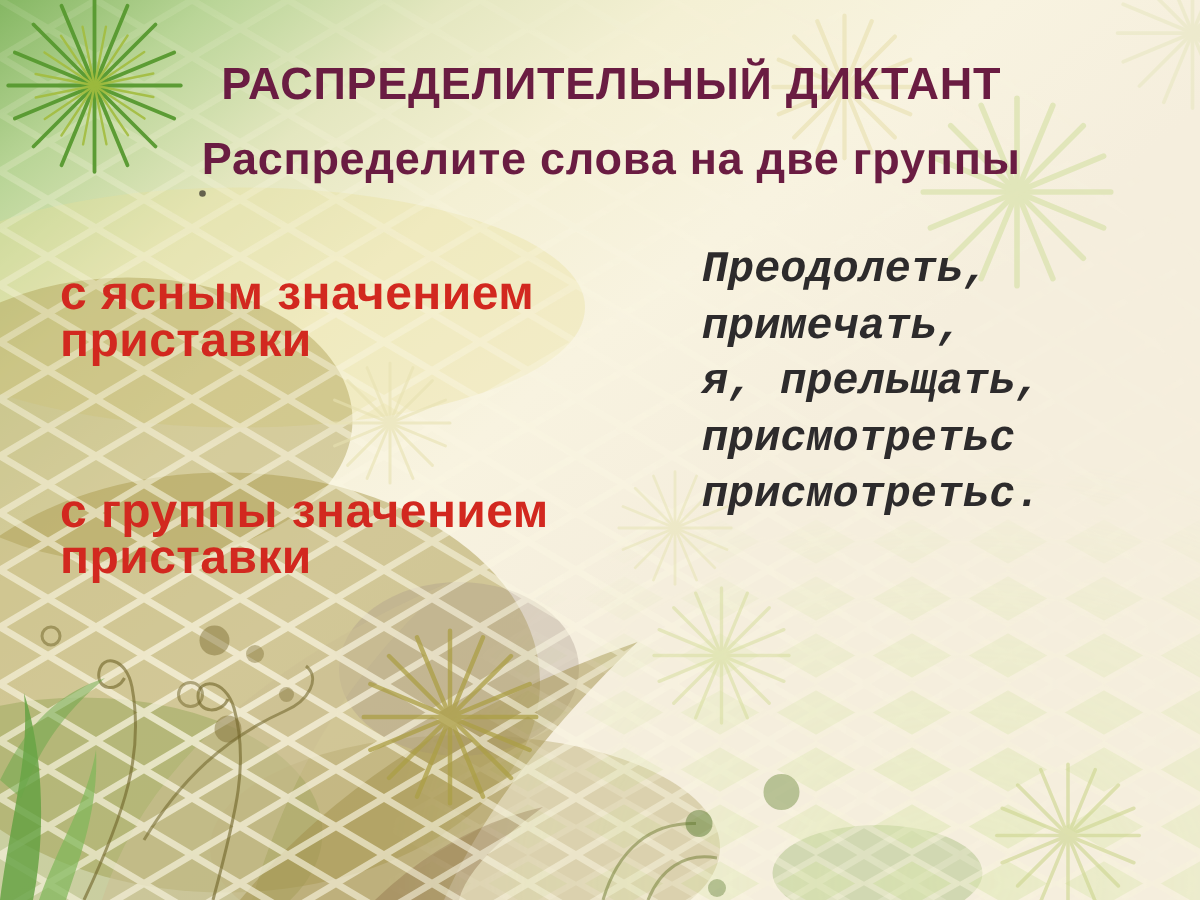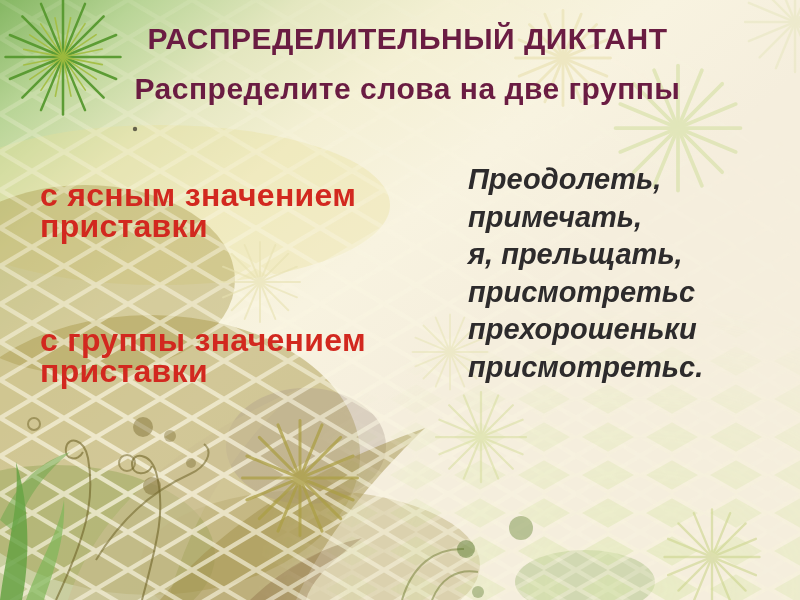--- a/index.html
+++ b/index.html
@@ -2,32 +2,32 @@
 <html><head>
 <meta charset="utf-8">
 <style>
   html,body{margin:0;padding:0;background:#ddd;}
   .slide{
     position:relative;width:800px;height:600px;overflow:hidden;
     font-family:"Liberation Sans",sans-serif;background:#f6f1d9;
   }
   .bg{position:absolute;left:0;top:0;width:800px;height:600px;display:block;}
   .title{
-    position:absolute;left:50px;right:35px;top:14px;text-align:center;
+    position:absolute;left:50px;right:35px;top:32px;text-align:center;
     color:#6a1c42;font-weight:700;font-size:30px;line-height:50px;letter-spacing:.5px;
   }
   .group-label{
     position:absolute;left:40px;width:340px;
     color:#d2281f;font-weight:700;font-size:32px;line-height:31px;letter-spacing:.3px;
   }
   .group-label.g1{top:180px;}
   .group-label.g2{top:325px;}
   .words{
     position:absolute;left:468px;top:161px;width:310px;
-    font-family:Liberation Sans, sans-serif;font-style:italic;font-weight:700;
+    font-family:Liberation Mono, monospace;font-style:italic;font-weight:700;
     font-size:29px;line-height:37.5px;color:#2d2b2c;
   }
 </style>
 </head>
 <body>
 
 <div class="slide">
 
   <svg class="bg" viewBox="0 0 800 600" aria-hidden="true">
     <defs>
@@ -149,17 +149,16 @@
   <div class="group-label g2">
     <div>с группы значением</div>
     <div>приставки</div>
   </div>
 
   <div class="words">
     <div>Преодолеть,</div>
     <div>примечать,</div>
     <div>я, прельщать,</div>
     <div>присмотретьс</div>
-    <div>прехорошеньки</div>
     <div>присмотретьс.</div>
   </div>
 
 </div>
 
 </body></html>

